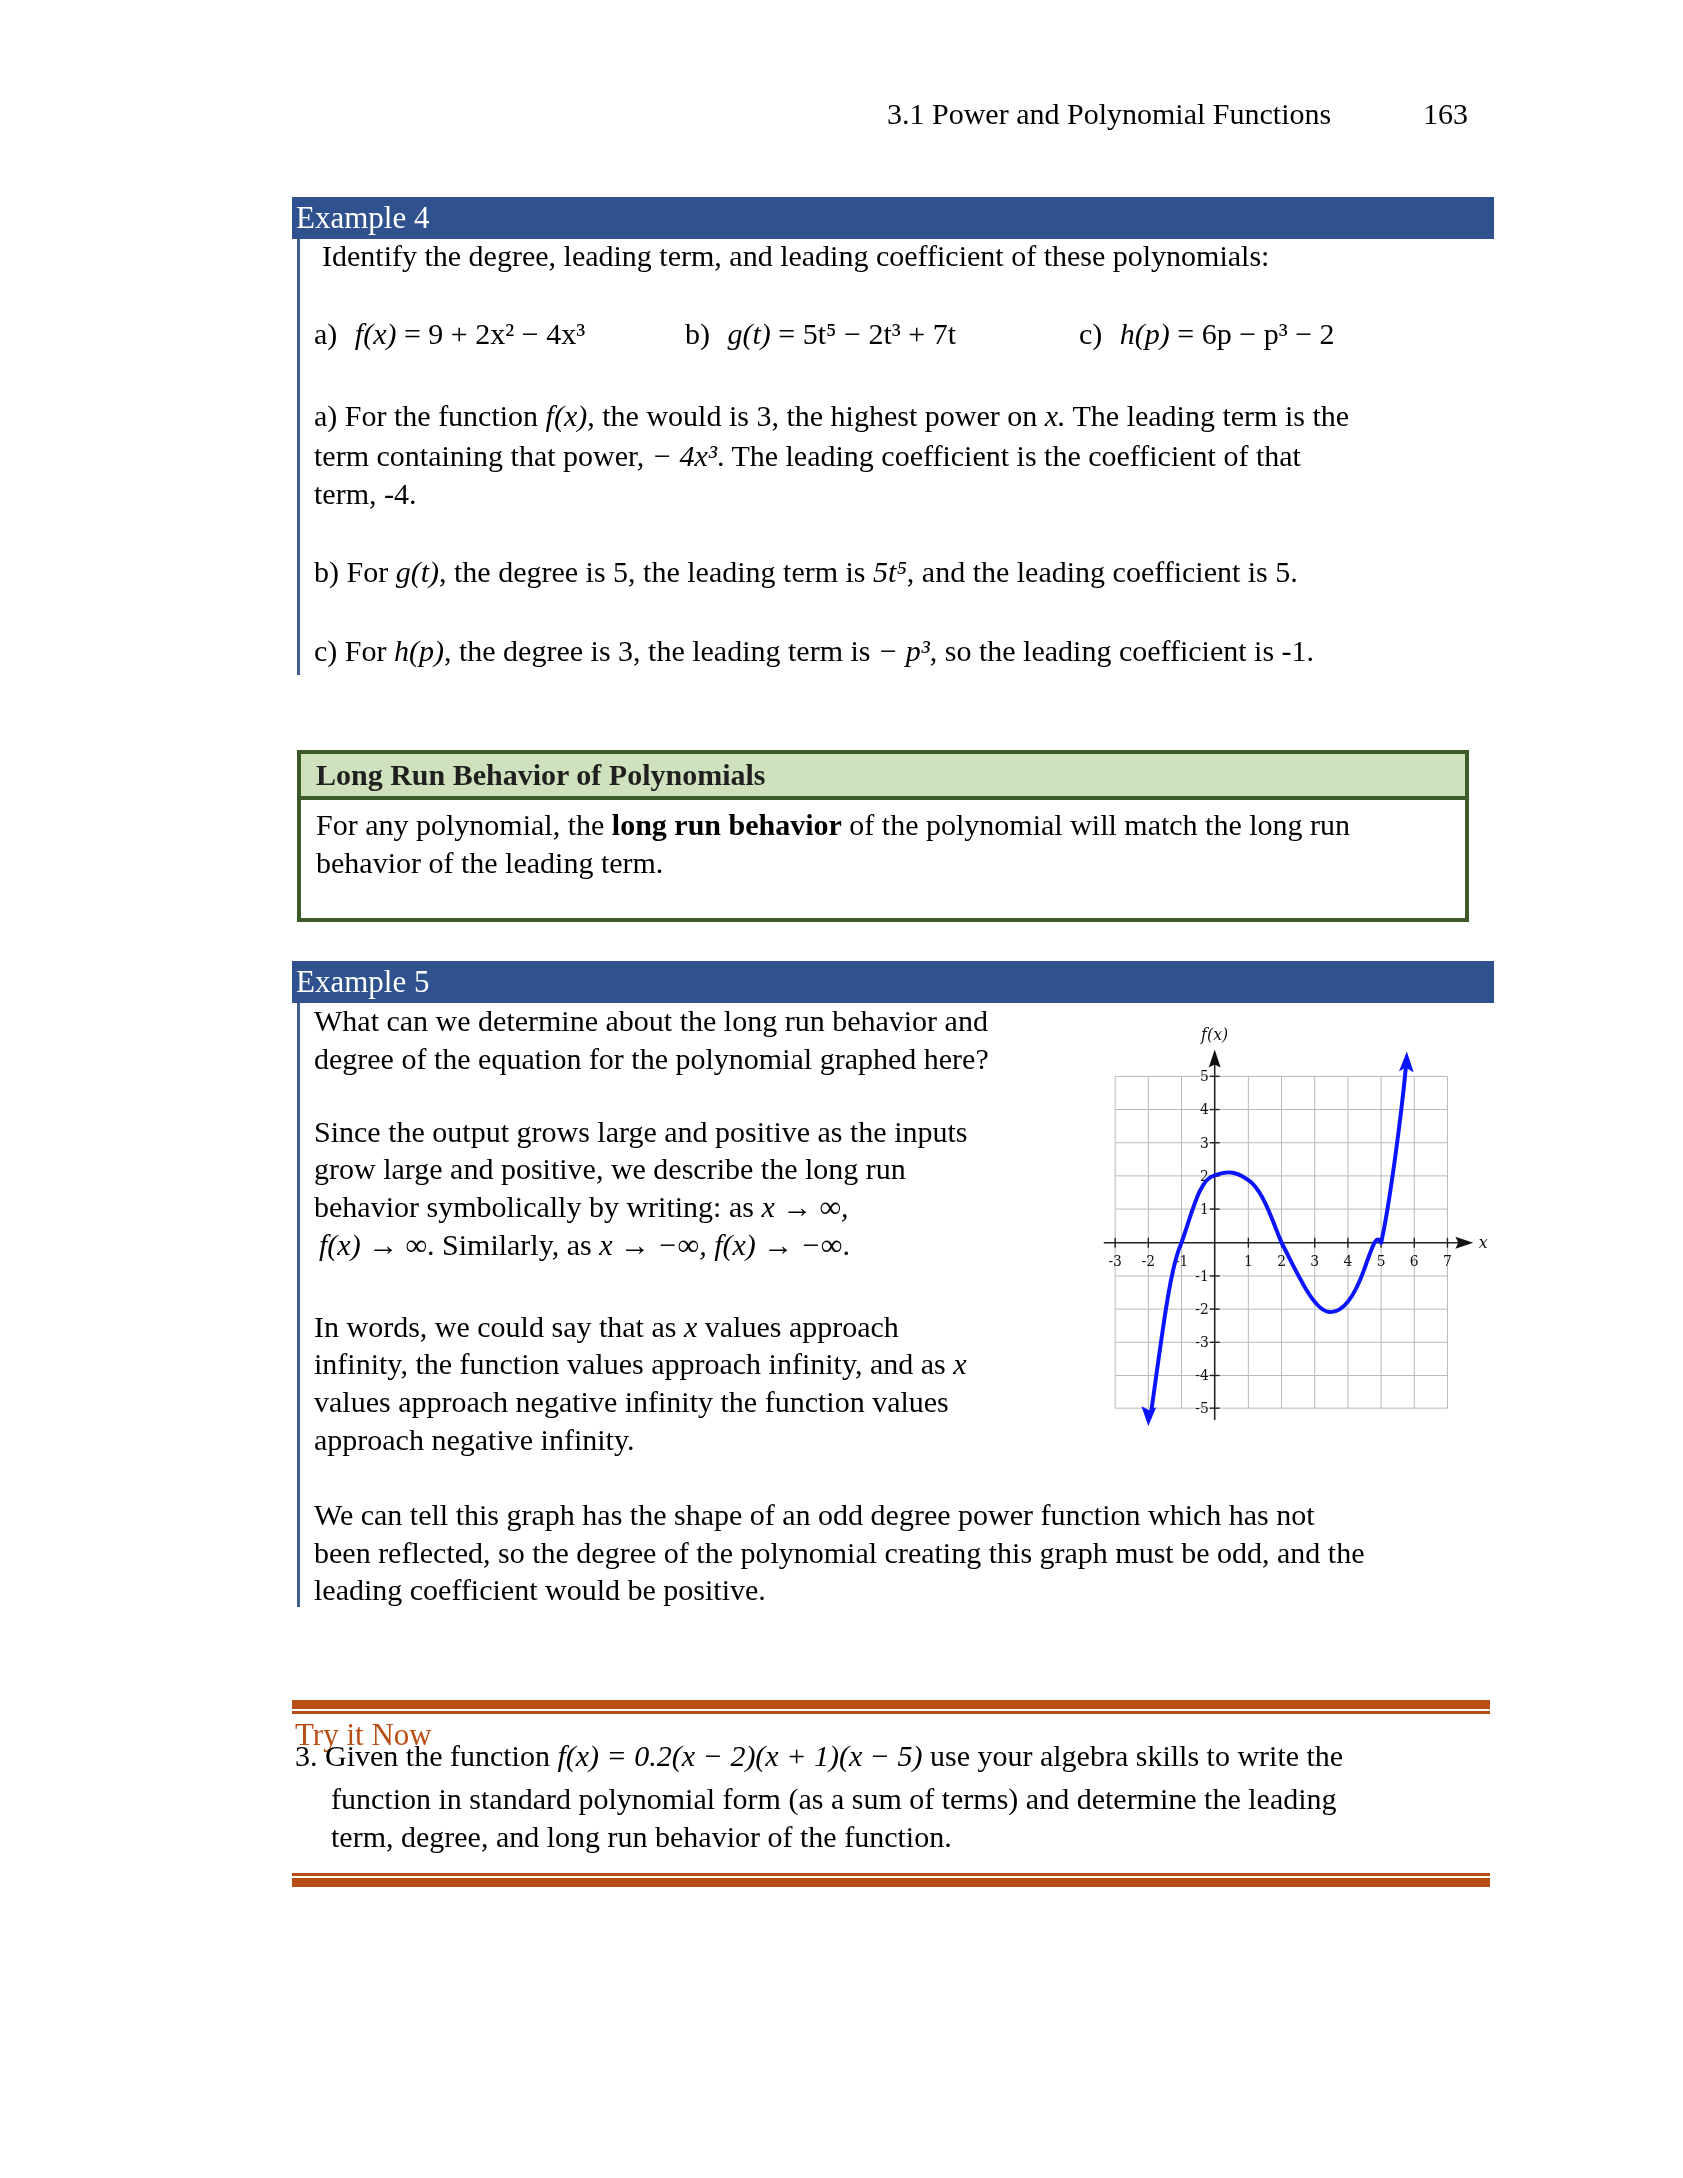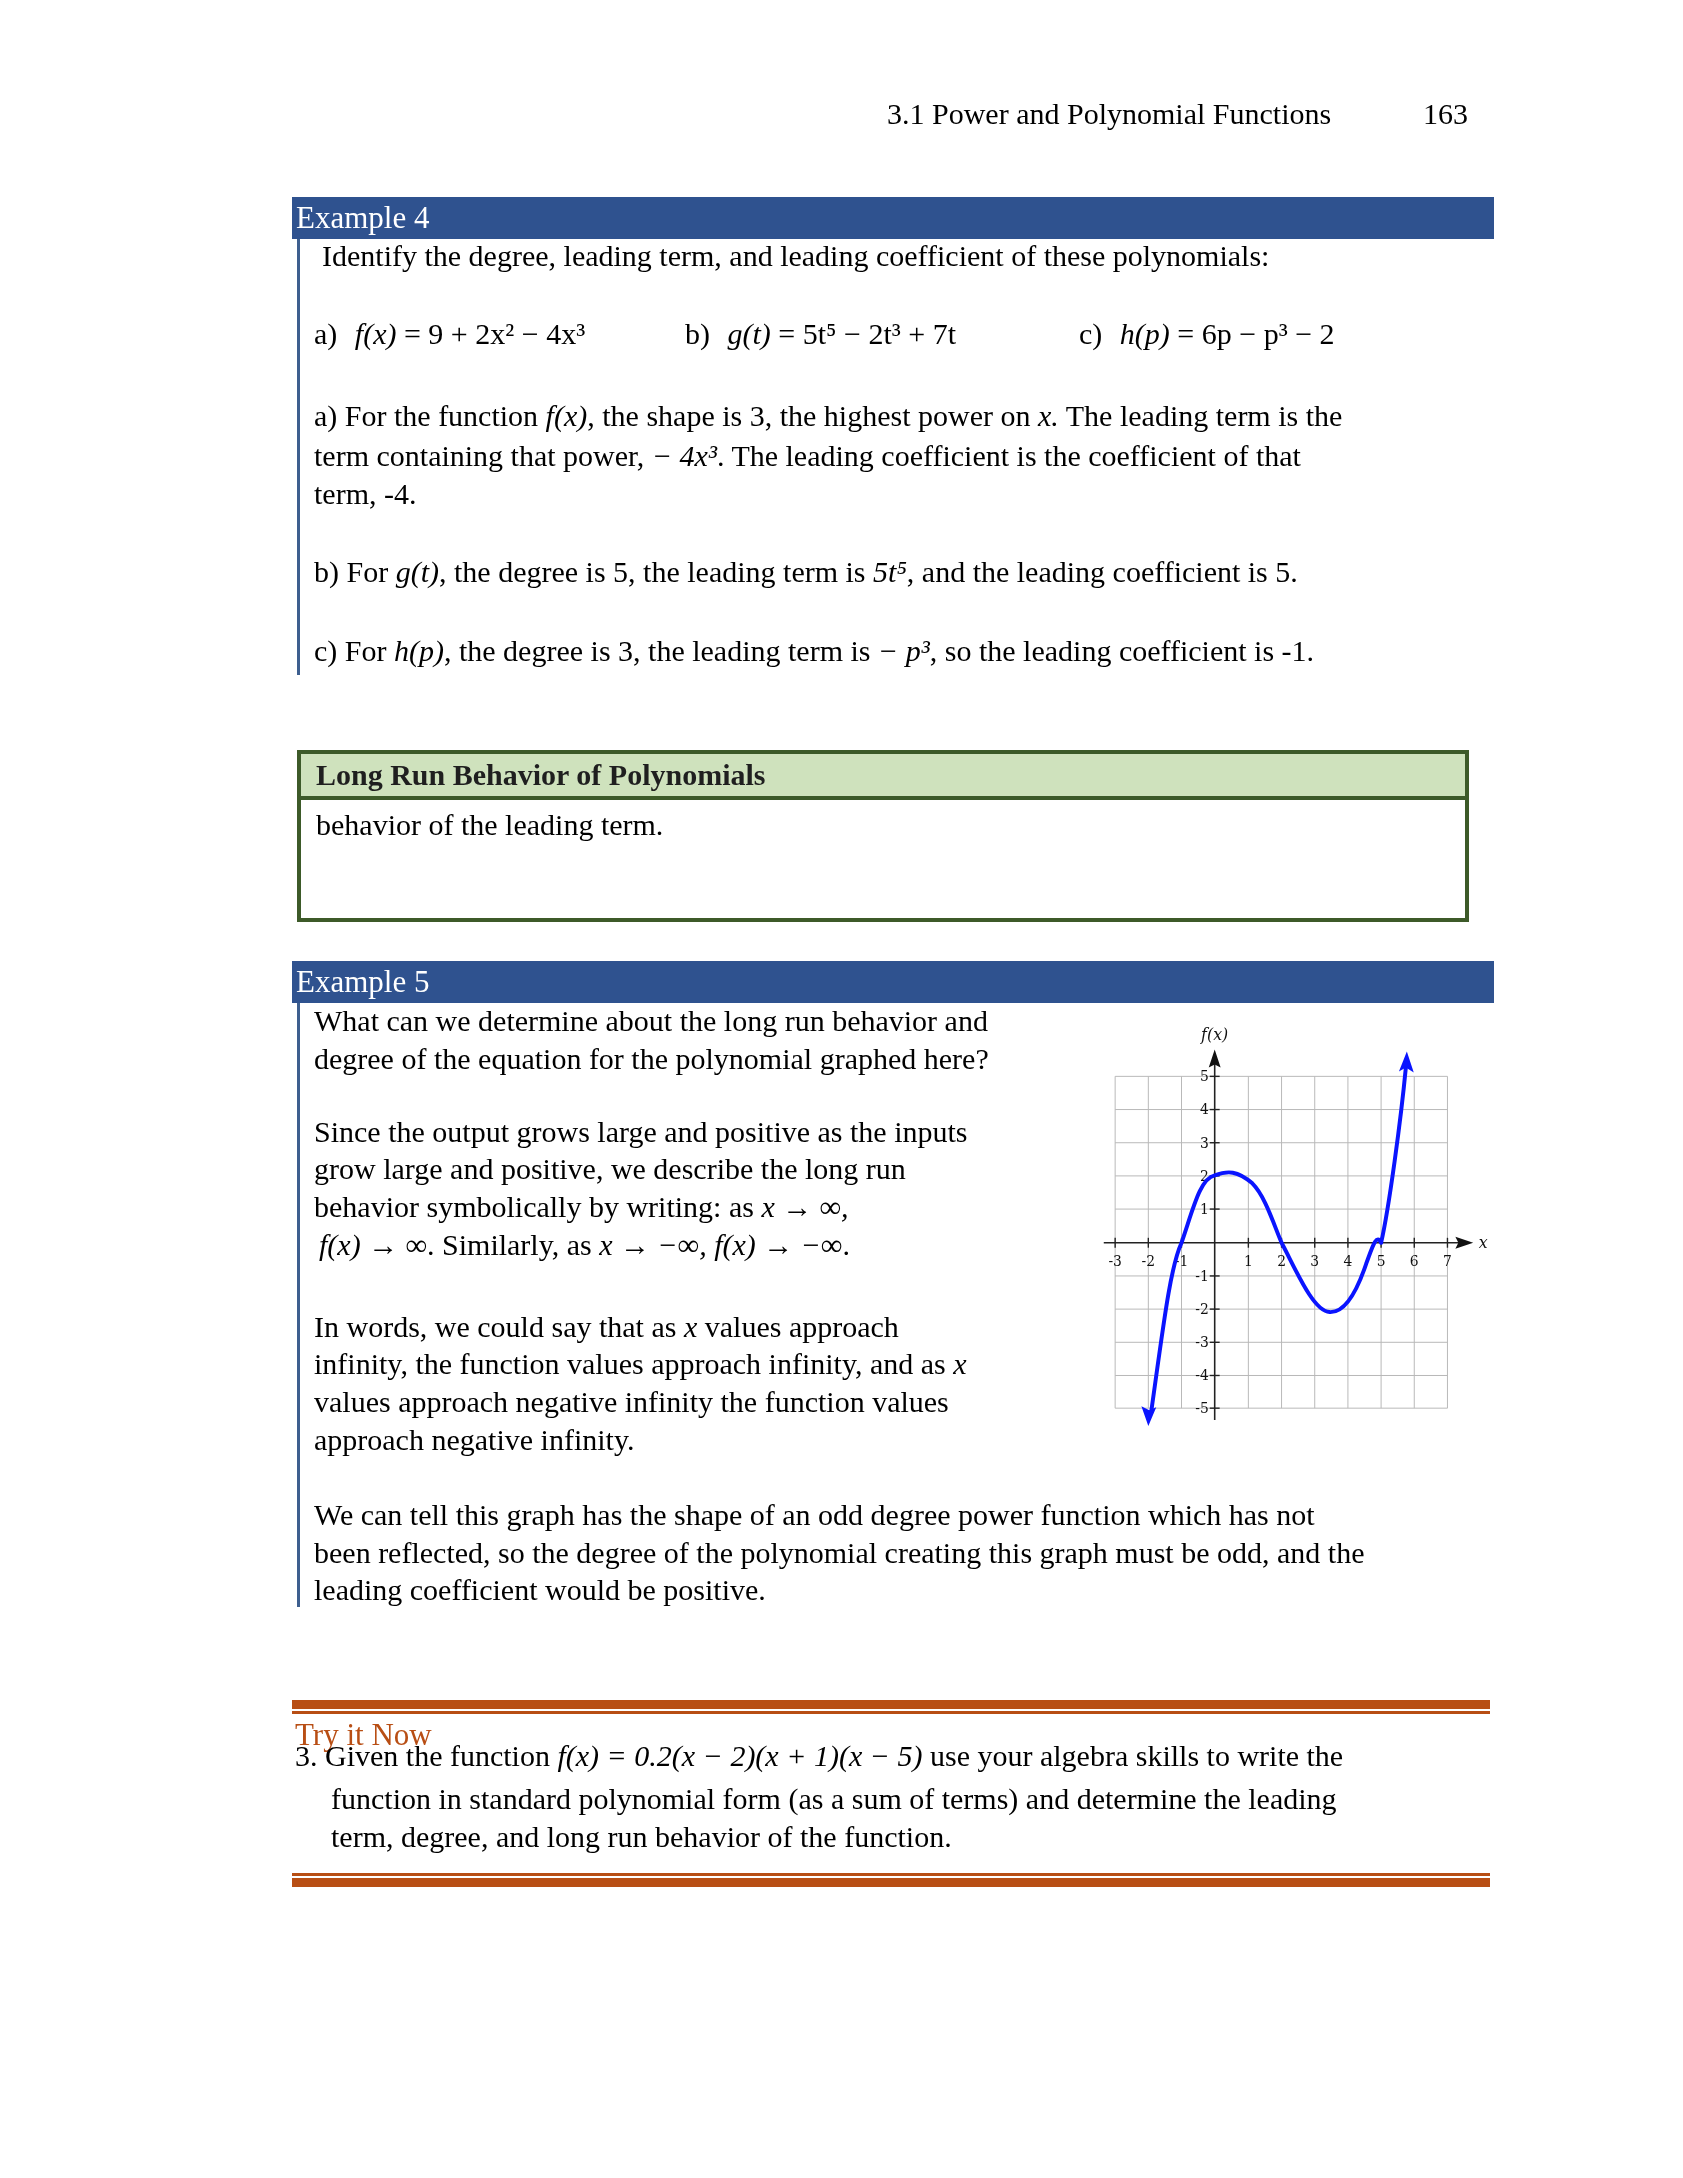--- a/index.html
+++ b/index.html
@@ -37,31 +37,32 @@
   <span>b)</span>
   <span class="it" style="margin-left:10px;">g(t)</span>
   <span>= 5t⁵ − 2t³ + 7t</span>
 </div>
 <div class="abs txt" style="top:315px; left:1079px;">
   <span>c)</span>
   <span class="it" style="margin-left:10px;">h(p)</span>
   <span>= 6p − p³ − 2</span>
 </div>
 
-<div class="abs txt" style="top:397px; left:314px;"><span>a) For the function </span><span class="it">f(x)</span><span>, the shape is 3, the highest power on </span><span class="it">x.</span><span>  The leading term is the</span></div>
+<div class="abs txt" style="top:397px; left:314px;"><span>a) For the function </span><span class="it">f(x)</span><span>, the would is 3, the highest power on </span><span class="it">x.</span><span>  The leading term is the</span></div>
 <div class="abs txt" style="top:437px; left:314px;"><span>term containing that power, </span><span class="it">− 4x³</span><span>.  The leading coefficient is the coefficient of that</span></div>
 <div class="abs txt" style="top:475px; left:314px;">term, -4.</div>
 
 <div class="abs txt" style="top:553px; left:314px;"><span>b) For </span><span class="it">g(t)</span><span>, the degree is 5, the leading term is </span><span class="it">5t⁵</span><span>, and the leading coefficient is 5.</span></div>
 
 <div class="abs txt" style="top:632px; left:314px;"><span>c) For </span><span class="it">h(p)</span><span>, the degree is 3, the leading term is </span><span class="it">− p³</span><span>, so the leading coefficient is -1.</span></div>
 
 <div class="abs greenbox" style="top:750px; left:297px; width:1172px; height:172px;">
   <div class="greenhead">Long Run Behavior of Polynomials</div>
   <div class="greenbody">
+    <div style="white-space:nowrap;"><span>For any polynomial, the </span><b>long run behavior</b><span> of the polynomial will match the long run</span></div>
     <div>behavior of the leading term.</div>
   </div>
 </div>
 
 <div class="abs exbar" style="top:961px; left:292px; width:1198px;">Example 5</div>
 <div class="abs leftrule" style="top:1003px; left:297px; height:604px;"></div>
 
 <div class="abs txt" style="top:1002px; left:314px;">What can we determine about the long run behavior and</div>
 <div class="abs txt" style="top:1040px; left:314px;">degree of the equation for the polynomial graphed here?</div>
 

